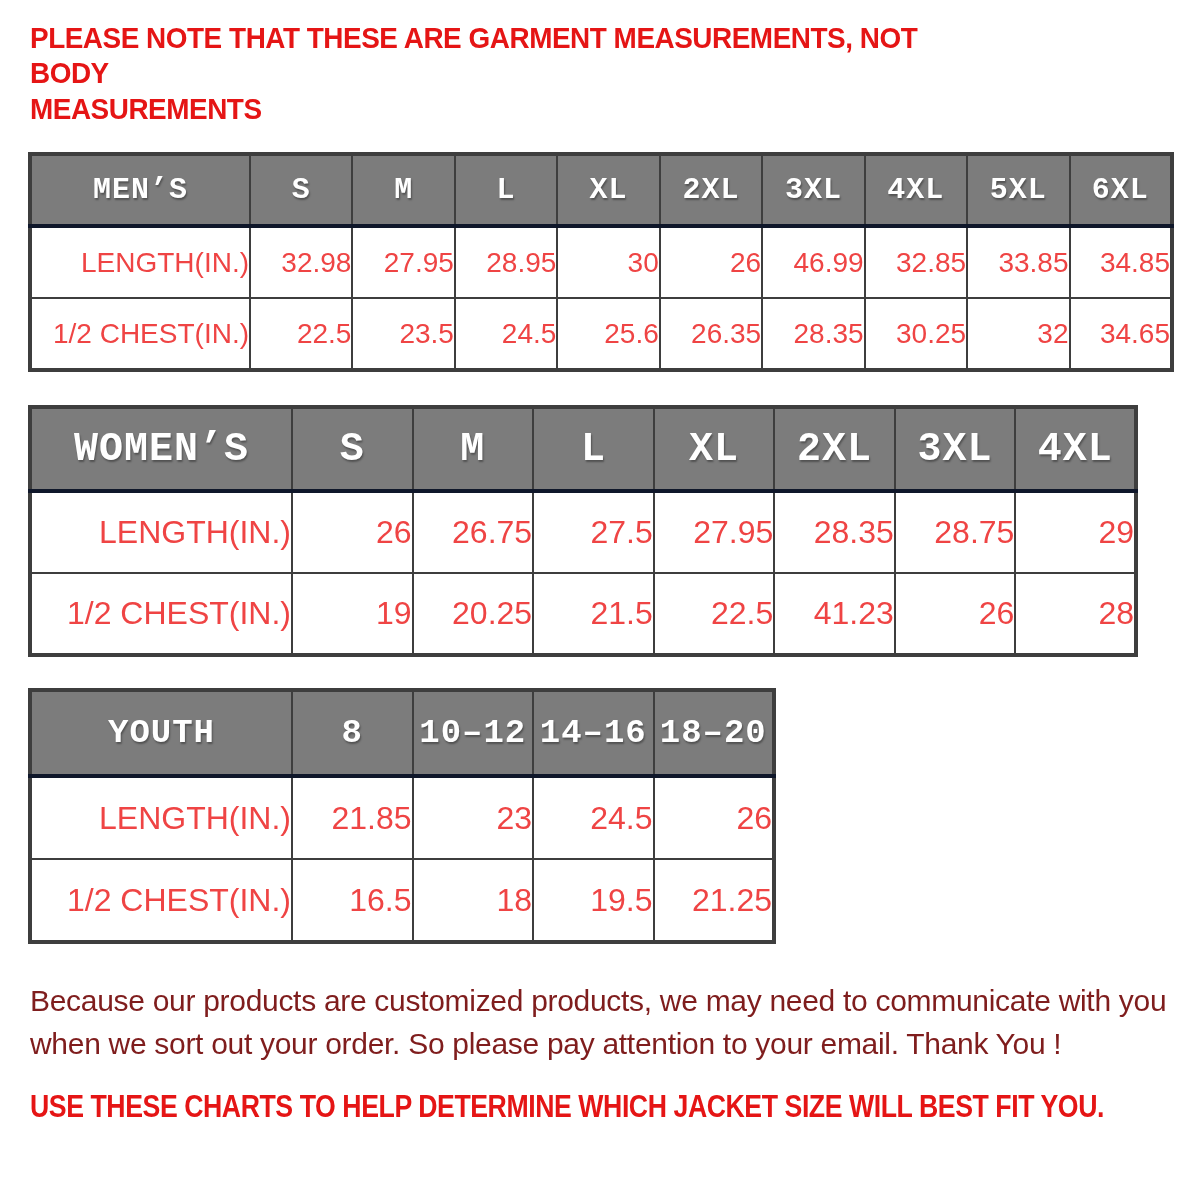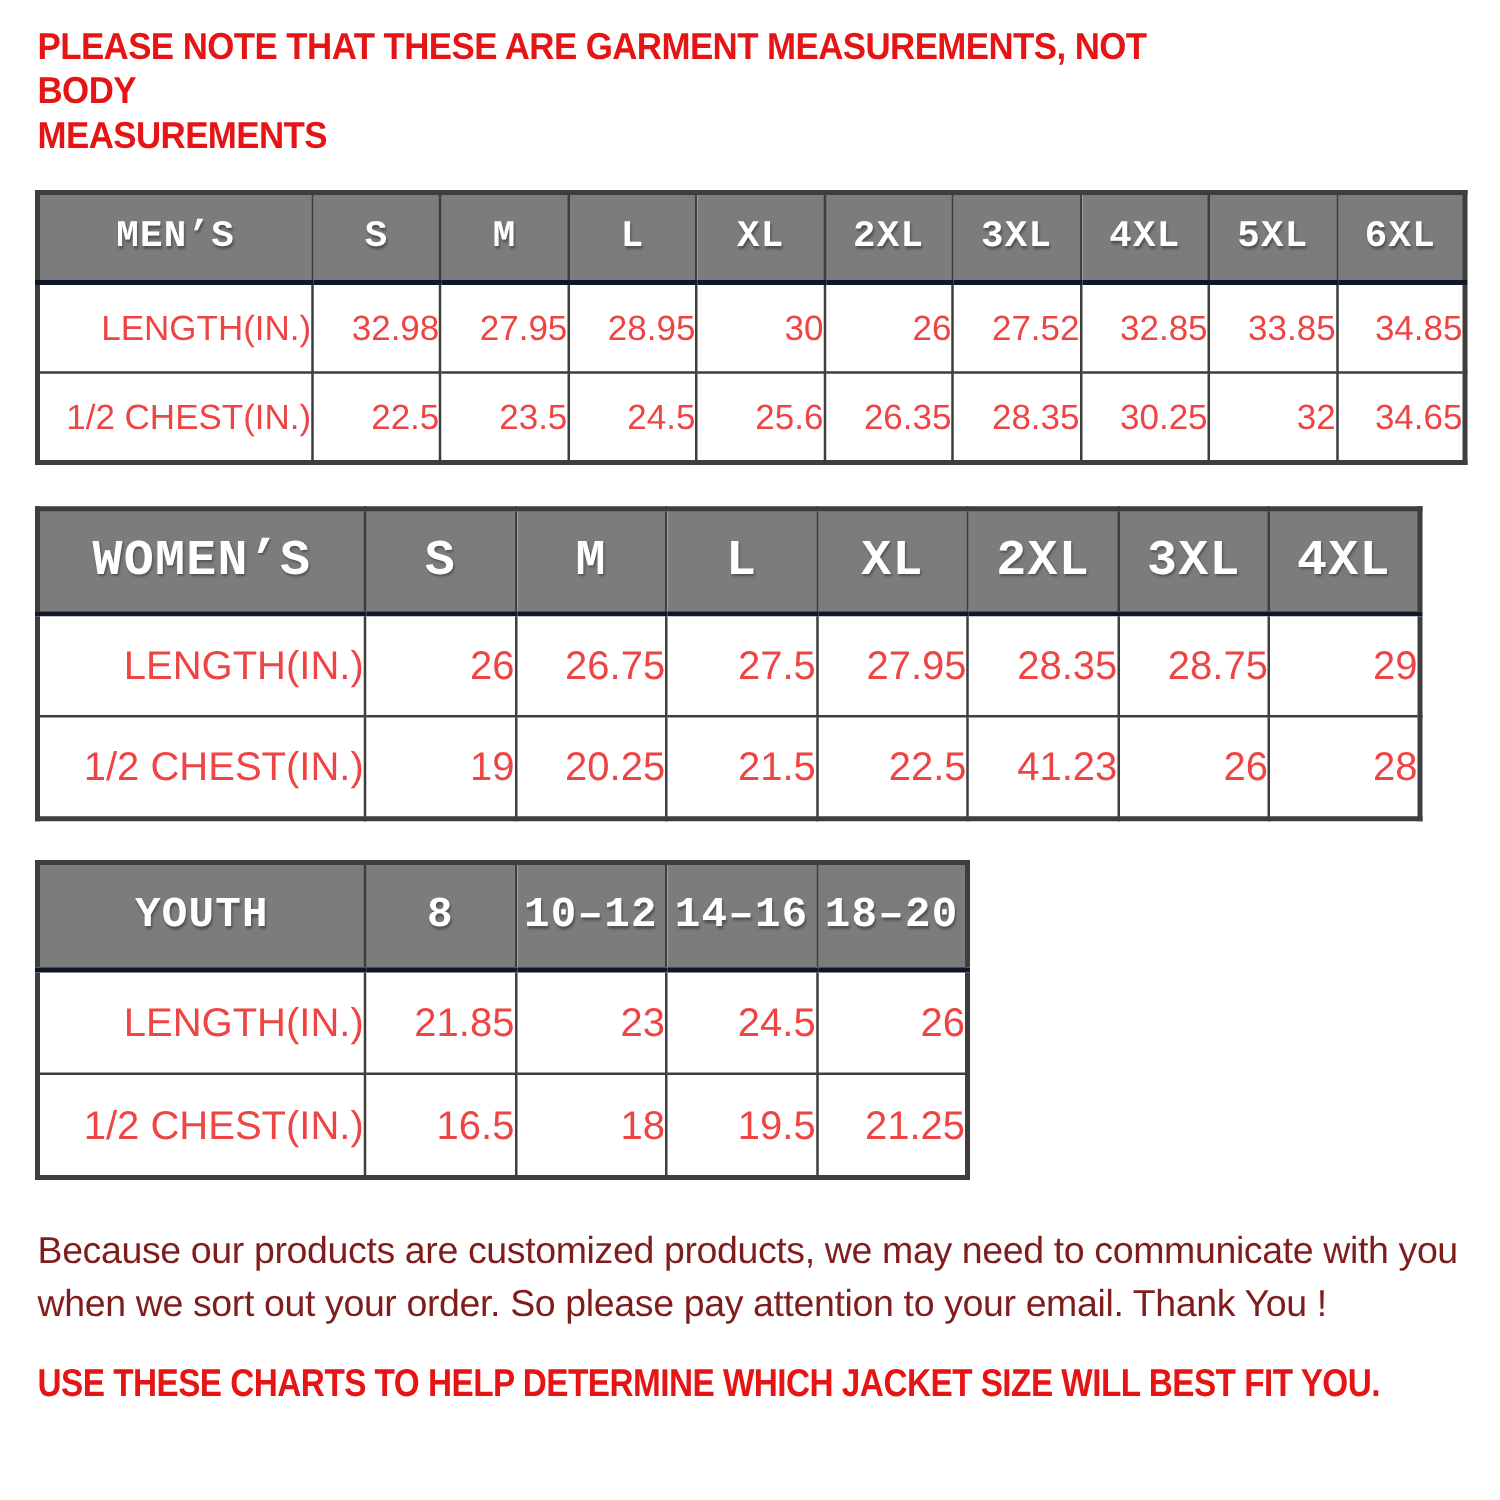--- a/index.html
+++ b/index.html
@@ -158,21 +158,21 @@
       </tr>
     </thead>
     <tbody>
       <tr>
         <td class="row-label">LENGTH(IN.)</td>
         <td>32.98</td>
         <td>27.95</td>
         <td>28.95</td>
         <td>30</td>
         <td>26</td>
-        <td>27.52</td>
+        <td>46.99</td>
         <td>32.85</td>
         <td>33.85</td>
         <td>34.85</td>
       </tr>
       <tr>
         <td class="row-label">1/2 CHEST(IN.)</td>
         <td>22.5</td>
         <td>23.5</td>
         <td>24.5</td>
         <td>25.6</td>

